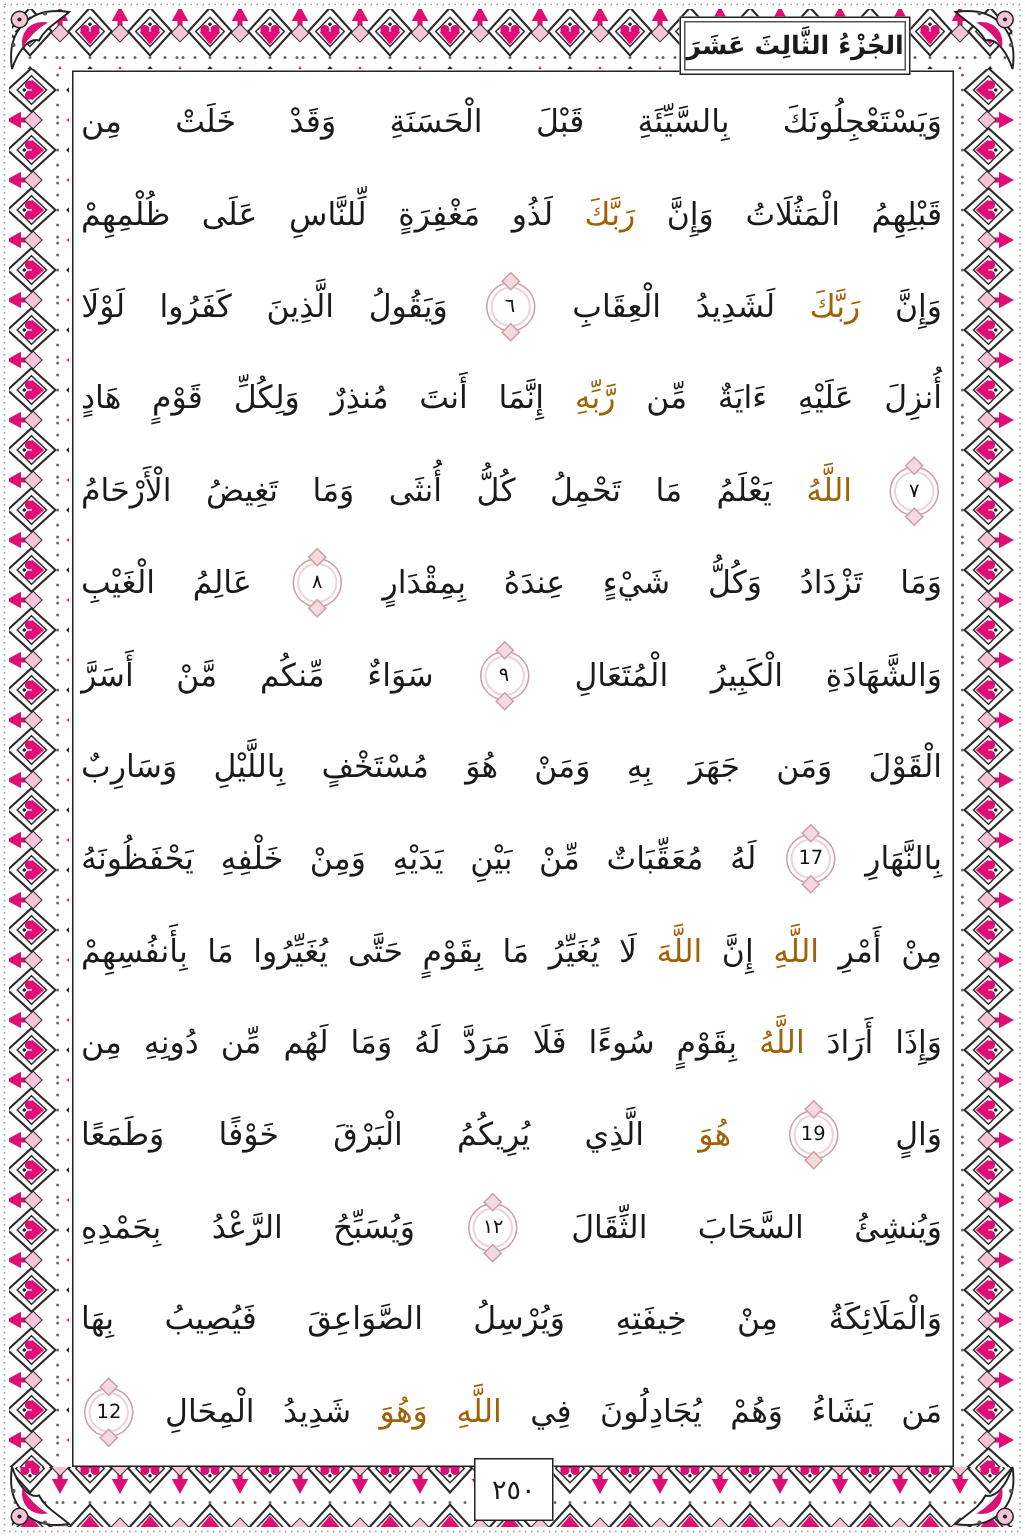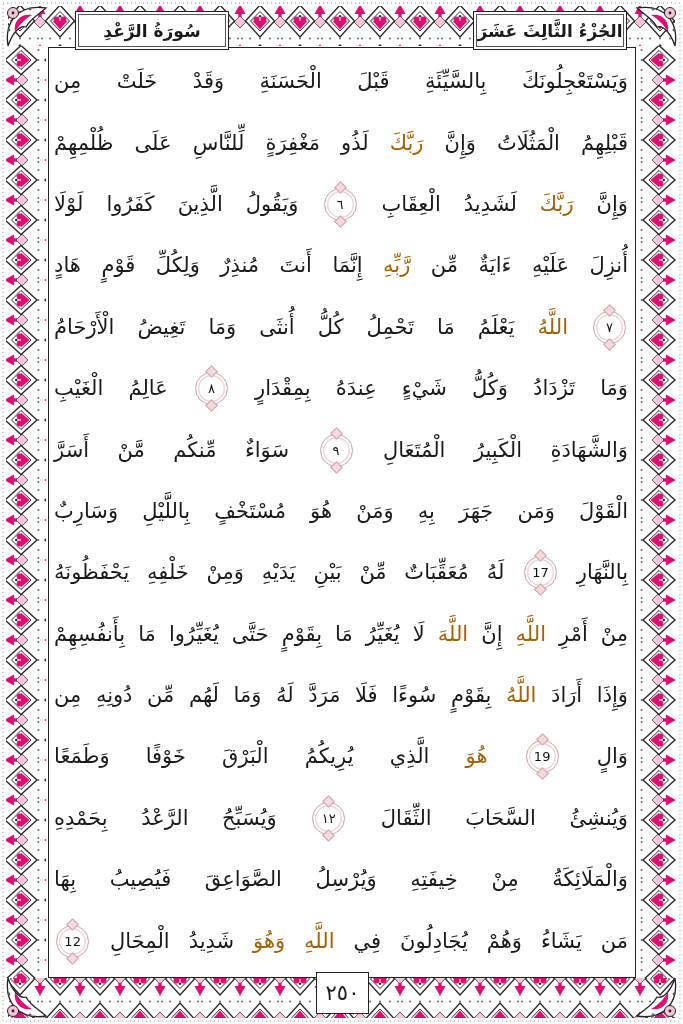--- a/index.html
+++ b/index.html
@@ -8,21 +8,21 @@
   .bg{position:absolute;left:0;top:0;z-index:1;}
   
   .frame{position:absolute;left:48px;top:47px;width:586px;height:929px;
          border:1.6px solid #222;z-index:2;background:#fff;}
   
   .cartouche{position:absolute;top:11px;height:37px;width:152px;background:#fff;
              border:1.5px solid #222;outline:1px solid #555;outline-offset:-4px;
              display:flex;align-items:center;justify-content:center;z-index:4;
              font-size:17px;font-weight:bold;letter-spacing:0;}
   .cartouche-surah{left:75px;}
-  .cartouche-juz{left:473px;}
+  .cartouche-juz{left:453px;}
   
   .textblock{position:absolute;left:54px;top:51px;width:574px;height:922px;z-index:3;
              direction:rtl;}
   .qline{display:flex;justify-content:space-between;align-items:center;
          height:61.4px;font-size:21px;line-height:1;white-space:nowrap;}
   .word{display:inline-block;}
   .hl{color:#a16207;}
   
   .vmark{width:31px;height:31px;flex:0 0 31px;border-radius:50%;
          border:1.6px solid #cf9fa6;background:#fff;position:relative;
@@ -30,21 +30,21 @@
          box-shadow:inset 0 0 0 2px #fff,inset 0 0 0 3.4px #ecd5d9;margin:0 2px;}
   .vmark::before,.vmark::after{content:"";position:absolute;width:7px;height:7px;
          background:#f3dade;border:1px solid #cf9fa6;transform:rotate(45deg);
          left:50%;margin-left:-4.5px;}
   .vmark::before{top:-6px;}
   .vmark::after{bottom:-6px;}
   .vnum{font-size:13px;color:#111;}
   
   .pagenum{position:absolute;left:316px;top:972px;width:51px;height:40px;background:#fff;
            border:1.6px solid #222;display:flex;align-items:center;justify-content:center;
-           font-size:21px;z-index:5;}
+           font-size:18px;z-index:5;}
 </style>
 </head>
 <body>
 
 <div class="page">
 
   <svg class="bg" width="683" height="1024" viewBox="0 0 683 1024" xmlns="http://www.w3.org/2000/svg">
     <defs>
       <g id="motif">
 
@@ -99,23 +99,20 @@
     <use href="#corner" xlink:href="#corner" transform="translate(683 0) scale(-1 1)"></use>
     <use href="#corner" xlink:href="#corner" transform="translate(0 1024) scale(1 -1)"></use>
     <use href="#corner" xlink:href="#corner" transform="translate(683 1024) scale(-1 -1)"></use>
   </svg>
 
   <div class="frame"></div>
 
   <div class="cartouche cartouche-juz">
     <span>الجُزْءُ الثَّالِثَ عَشَرَ</span>
   </div>
-  <div class="cartouche cartouche-surah">
-    <span>سُورَةُ الرَّعْدِ</span>
-  </div>
 
   <div class="textblock">
       <div class="qline">
         <span class="word">وَيَسْتَعْجِلُونَكَ</span>
         <span class="word">بِالسَّيِّئَةِ</span>
         <span class="word">قَبْلَ</span>
         <span class="word">الْحَسَنَةِ</span>
         <span class="word">وَقَدْ</span>
         <span class="word">خَلَتْ</span>
         <span class="word">مِن</span>

